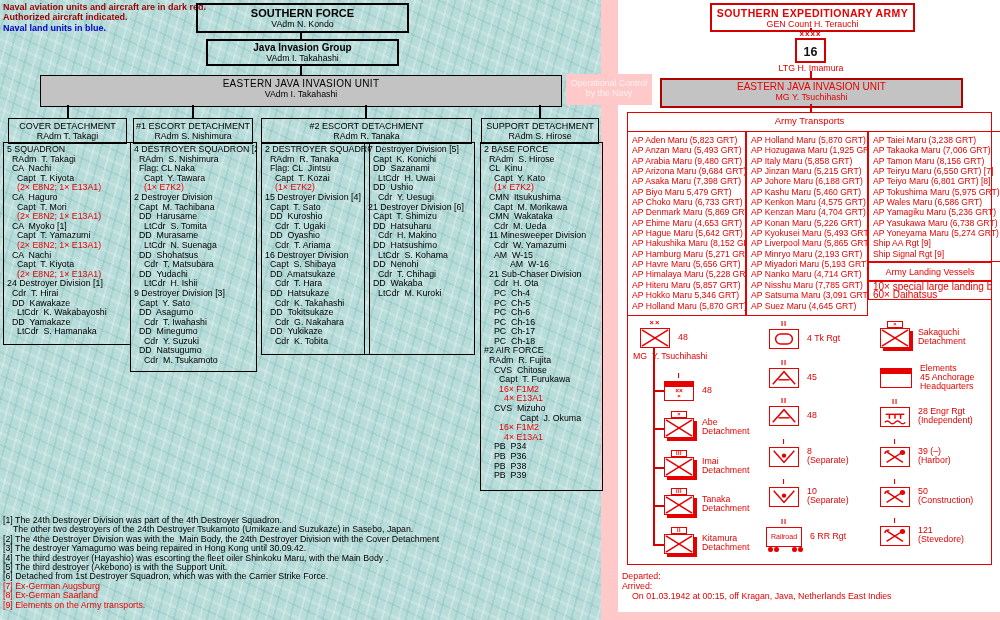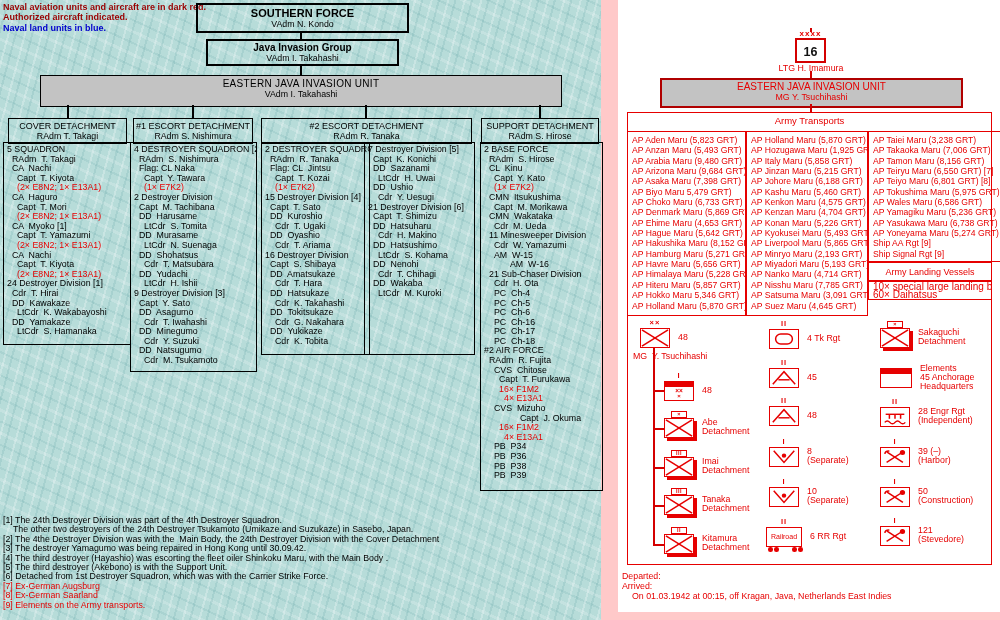--- a/index.html
+++ b/index.html
@@ -258,21 +258,29 @@
       <div class="ln">[2] The 4the Destroyer Division was with the  Main Body, the 24th Destroyer Division with the Cover Detachment</div>
       <div class="ln">[3] The destroyer Yamagumo was being repaired in Hong Kong until 30.09.42.</div>
       <div class="ln">[4] The third destroyer (Hayashio) was escorting the fleet oiler Shinkoku Maru, with the Main Body .</div>
       <div class="ln">[5] The third destroyer (Akebono) is with the Support Unit.</div>
       <div class="ln">[6] Detached from 1st Destroyer Squadron, which was with the Carrier Strike Force.</div>
       <div class="ln c-r">[7] Ex-German Augsburg</div>
       <div class="ln c-r">[8] Ex-German Saarland</div>
       <div class="ln c-r">[9] Elements on the Army transports.</div>
     </div>
 
-
+  <div class="abs oclabel">
+    <div>Operational Control</div>
+    <div>by the Navy</div>
+  </div>
+
+  <div class="rbox" style="left:710px;top:3px;width:201px;height:25px;">
+    <div class="t1">SOUTHERN EXPEDITIONARY ARMY</div>
+    <div class="t2">GEN  Count H. Terauchi</div>
+  </div>
   <div class="rline" style="left:810px;top:28px;width:1.5px;height:4px;"></div>
   <div class="abs ech4">xxxx</div>
   <div class="abs box16">16</div>
   <div class="abs ltg">LTG  H. Imamura</div>
   <div class="rline" style="left:810px;top:71px;width:1.5px;height:7px;"></div>
   <div class="rgray" style="left:660px;top:78px;width:299px;height:26px;">
     <div class="t1">EASTERN JAVA INVASION UNIT</div>
     <div class="t2">MG  Y. Tsuchihashi</div>
   </div>
   <div class="rline" style="left:810px;top:104px;width:1.5px;height:8px;"></div>

